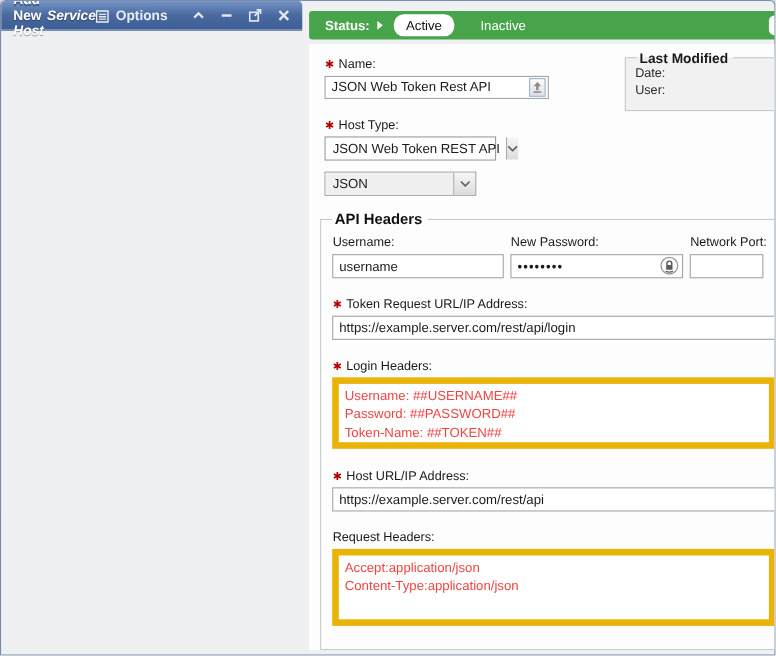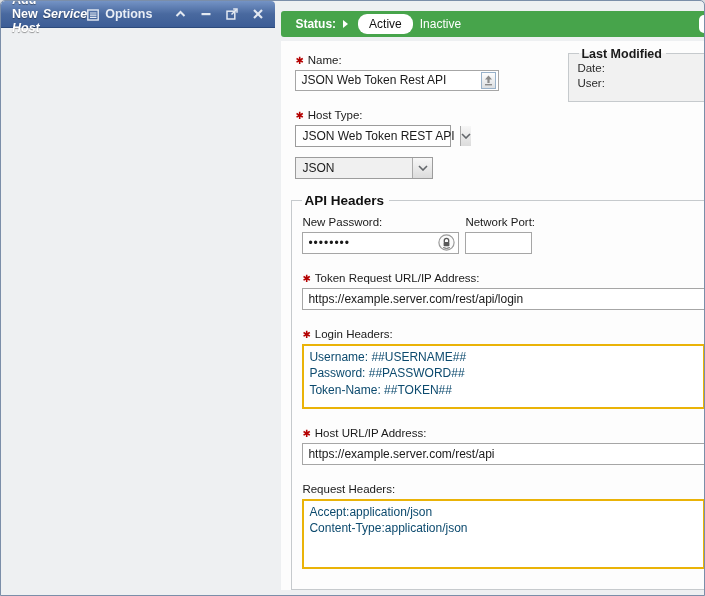--- a/index.html
+++ b/index.html
@@ -43,21 +43,21 @@
     display:flex; align-items:center;
     padding:0 8px 0 14px;
     color:#fff;
   }
   .status-label{ font-size:12px; font-weight:bold; }
   .status-arrow{ width:0; height:0; border-left:5px solid #fff; border-top:4px solid transparent; border-bottom:4px solid transparent; margin:0 10px 0 7px; }
   .tab-active{
     background:#fff; color:#101010; font-size:12px;
     padding:3px 11px; border-radius:9px; cursor:pointer;
   }
-  .tab-inactive{ font-size:12px; color:#fff; margin-left:7px; cursor:pointer; }
+  .tab-inactive{ font-size:12px; color:#fff; margin-left:24px; cursor:pointer; }
   .status-badge{
     margin-left:auto; width:21px; height:18px; background:#fff; border-radius:5px;
     color:#b40000; font-size:10px; font-weight:bold;
     display:flex; align-items:center; justify-content:center;
   }
 
   
   .form-panel{
     flex:1; margin-top:4px; background:#fdfdfd;
     position:relative; overflow:hidden;
@@ -113,22 +113,22 @@
   }
   .api-fieldset > legend{ font-size:13.5px; font-weight:bold; padding:0 5px 0 2px; margin-left:0; color:#111; }
 
   .triple-row{ display:flex; gap:6px; margin-top:2px; }
   .col-username{ width:156px; } .col-password{ width:157px; } .col-port{ width:67px; }
   .triple-row .field-label{ margin-top:2px; }
   .triple-row .text-input{ width:100%; height:22px; }
 
   .wide-407{ width:407px; }
   .headers-textarea{
-    width:99%; border:2px solid #eab308; background:#fff;
-    font-family:"Liberation Sans", sans-serif; font-size:12px; color:#0c4a6e;
+    width:99%; border:6px solid #eab308; background:#fff;
+    font-family:"Liberation Sans", sans-serif; font-size:12px; color:#ef4444;
     padding:3px 5px; resize:none; line-height:1.4; overflow:hidden;
   }
   .ta-login{ height:65px; } .ta-request{ height:70px; }
 
   
   .vscrollbar{
     width:15px; flex:0 0 15px; position:relative;
     background:#f3f3f3; margin-left:1px;
   }
   .sb-btn{ position:absolute; left:0; width:15px; height:16px; display:flex; align-items:center; justify-content:center; cursor:pointer; }
@@ -267,20 +267,24 @@
                   <polyline points="1,1 5,5 9,1" fill="none" stroke="#63676b" stroke-width="1.6"></polyline>
                 </svg>
             </span>
           </div>
         </div>
 
         <fieldset class="api-fieldset">
           <legend>API Headers</legend>
 
           <div class="triple-row">
+            <div class="col-username">
+              <label class="field-label">Username:</label>
+              <input class="text-input" value="username" style="">
+            </div>
             <div class="col-password">
               <label class="field-label">New Password:</label>
               <span class="input-wrap" style="width:100%;">
                 <input class="text-input" style="width: 100%; padding-right: 24px; letter-spacing: 1px;" value="••••••••">
                 <span class="pw-addon">
                   <svg width="17" height="17" viewBox="0 0 17 17">
                       <circle cx="8.5" cy="8.5" r="7.6" fill="#fbfbfb" stroke="#9a9a9a" stroke-width="1.2"></circle>
                       <path d="M6.3 8 V6.6 a2.2 2.2 0 0 1 4.4 0 V8" fill="none" stroke="#5a5a5a" stroke-width="1.3"></path>
                       <rect x="5.6" y="7.9" width="5.8" height="4.4" rx="0.8" fill="#5a5a5a"></rect>
                       <path d="M5.2 13.6 q3.3 1.6 6.6 0" fill="none" stroke="#5a5a5a" stroke-width="1"></path>

